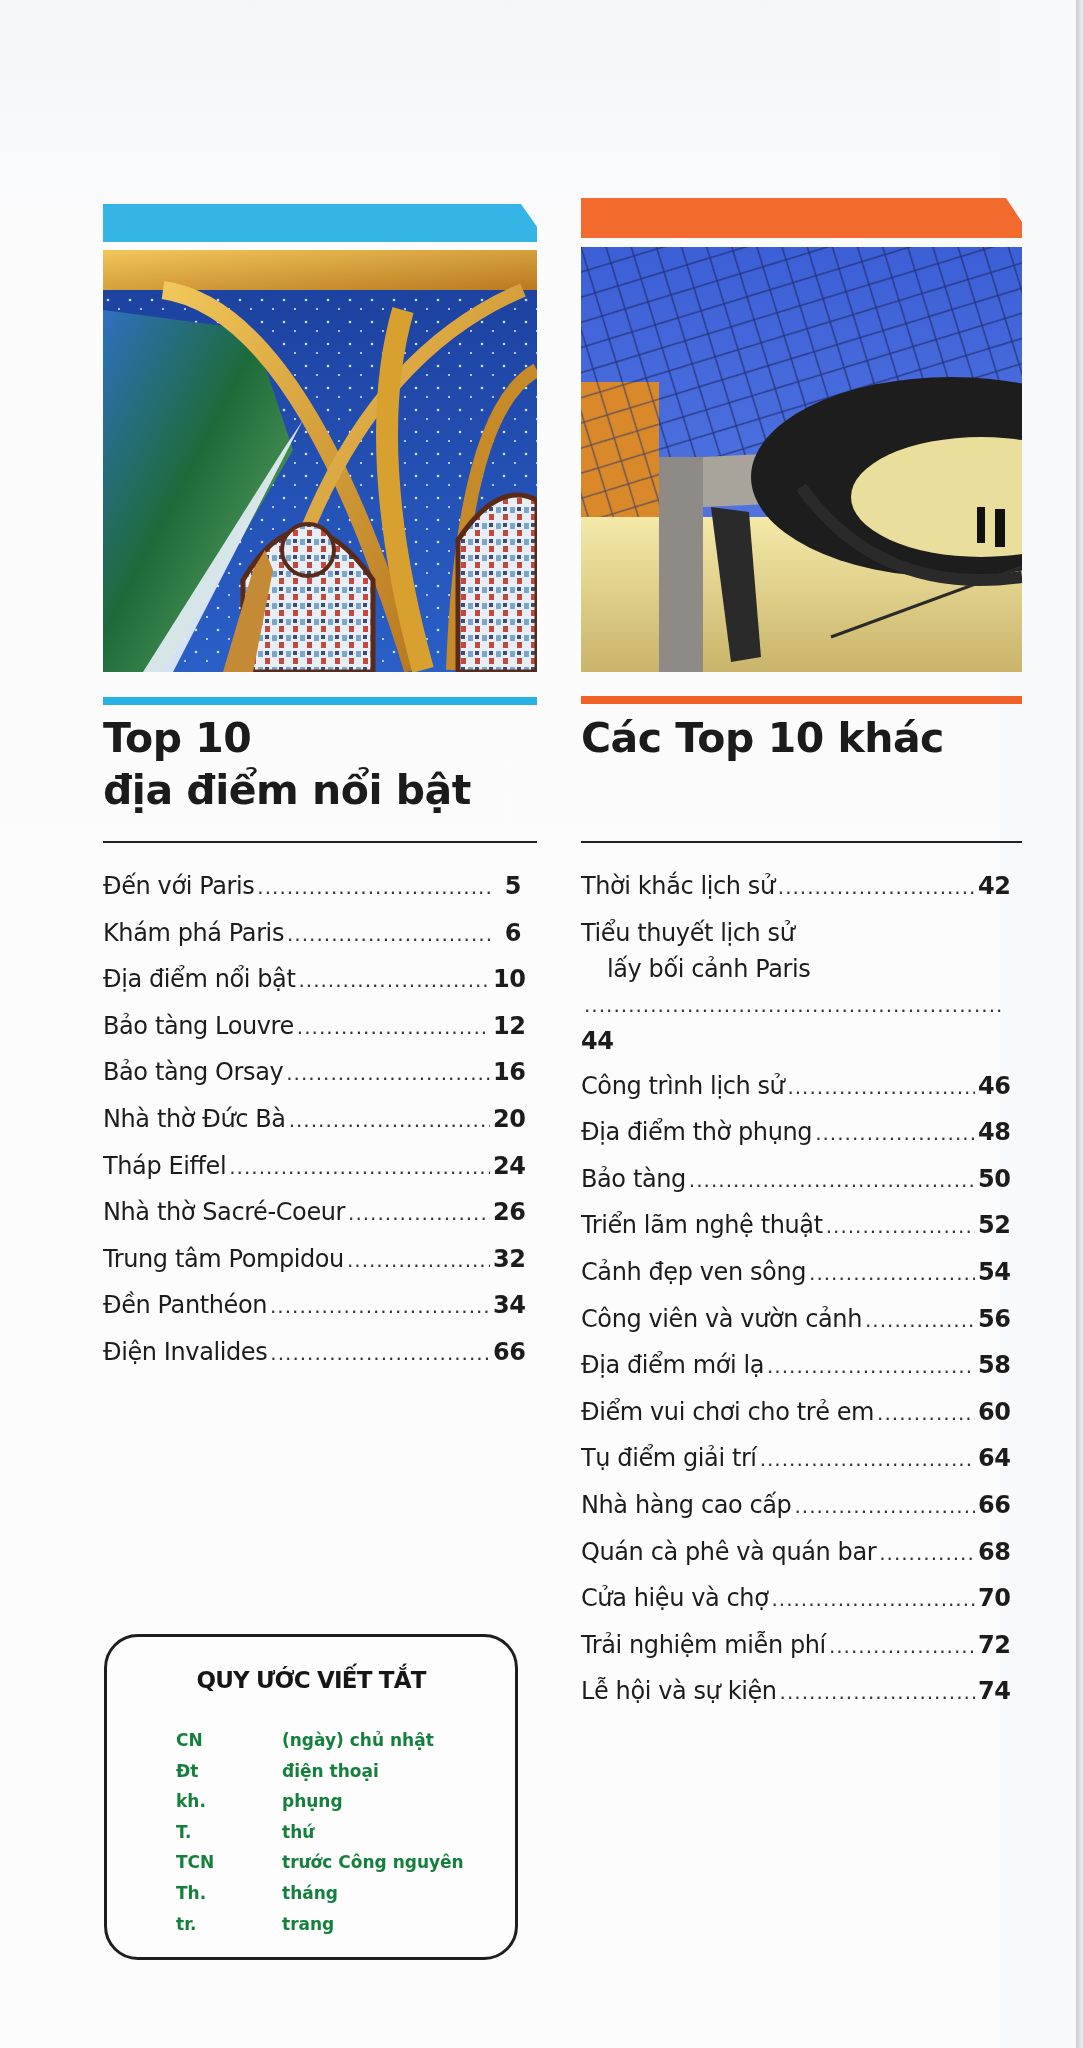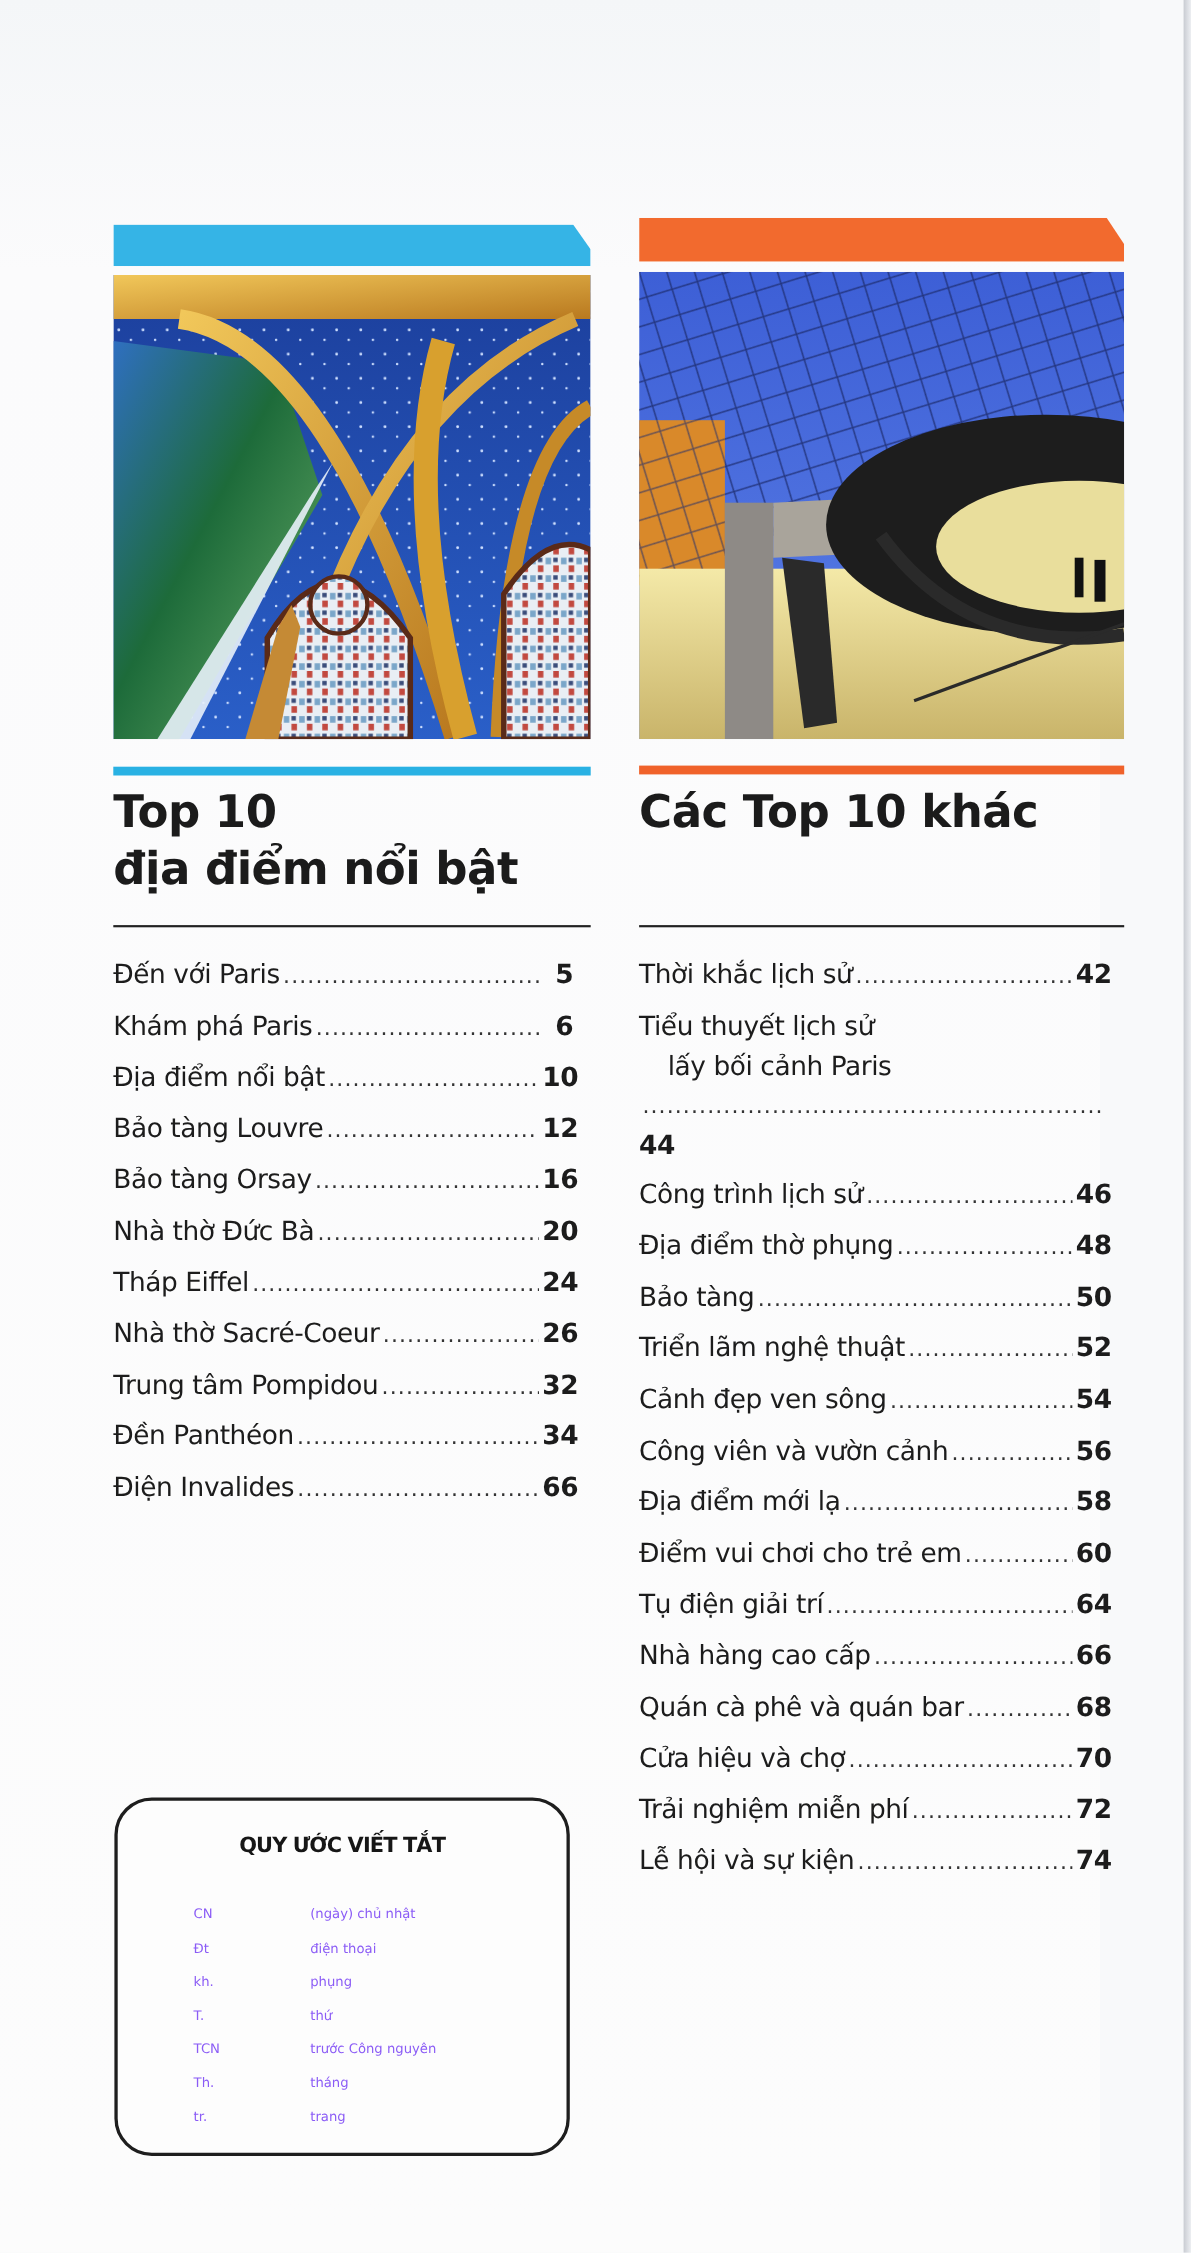--- a/index.html
+++ b/index.html
@@ -73,24 +73,24 @@
   .toc-item .page-no { font-weight: bold; min-width: 28px; text-align: right; }
 
   .abbr-box {
     position: absolute; left: 104px; top: 1634px; width: 414px; height: 326px;
     border: 3px solid #1e1e1e; border-radius: 34px; background: #fdfdfd;
     box-sizing: border-box;
   }
   .abbr-title {
     position: absolute; left: 0; right: 0; top: 30px; text-align: center;
     font-family: "DejaVu Sans", sans-serif; font-weight: bold;
-    font-size: 19px; letter-spacing: -0.8px; color: #161616; margin: 0;
+    font-size: 23px; letter-spacing: -0.8px; color: #161616; margin: 0;
   }
   .abbr-list { position: absolute; left: 69px; top: 88px; margin: 0; padding: 0; }
-  .abbr-row { display: flex; font-size: 12px; line-height: 30.6px; color: #8b5cf6; }
+  .abbr-row { display: flex; font-size: 17px; line-height: 30.6px; color: #15803d; font-weight: bold; }
   .abbr-key { width: 106px; }
   .abbr-val { }
 </style>
 </head>
 <body>
 
 <div class="page">
 
   <div class="col left">
     <div class="tab"></div>
@@ -307,21 +307,21 @@
           <span>Địa điểm mới lạ</span>
           <span class="leader"></span>
           <span class="page-no">58</span>
         </li>
       <li class="toc-item">
           <span>Điểm vui chơi cho trẻ em</span>
           <span class="leader"></span>
           <span class="page-no">60</span>
         </li>
       <li class="toc-item">
-          <span>Tụ điện giải trí</span>
+          <span>Tụ điểm giải trí</span>
           <span class="leader"></span>
           <span class="page-no">64</span>
         </li>
       <li class="toc-item">
           <span>Nhà hàng cao cấp</span>
           <span class="leader"></span>
           <span class="page-no">66</span>
         </li>
       <li class="toc-item">
           <span>Quán cà phê và quán bar</span>

